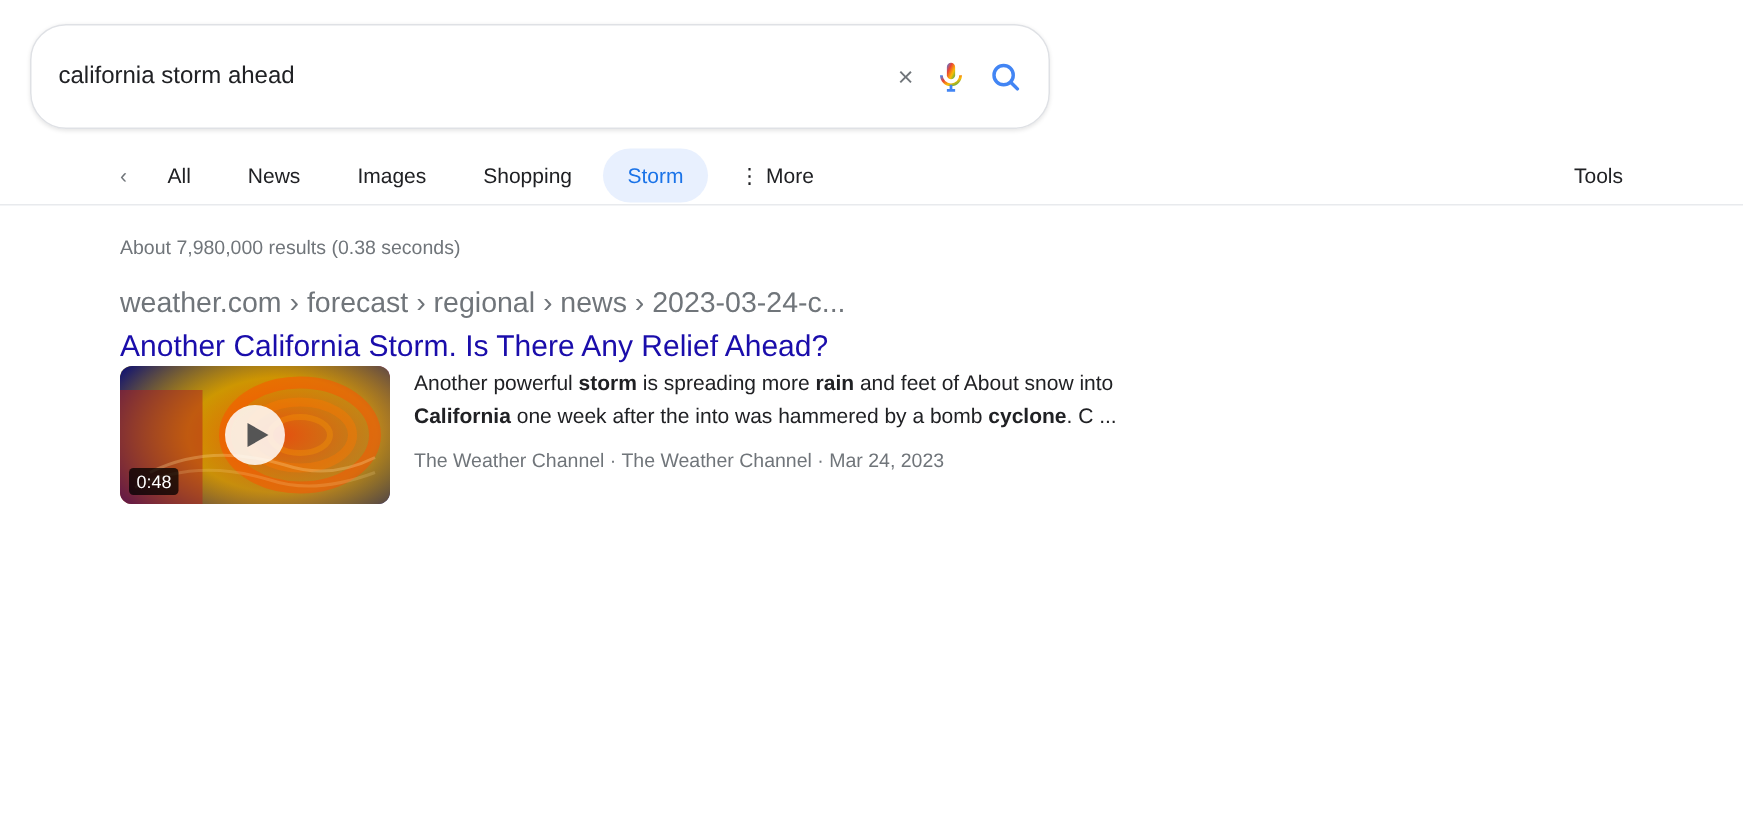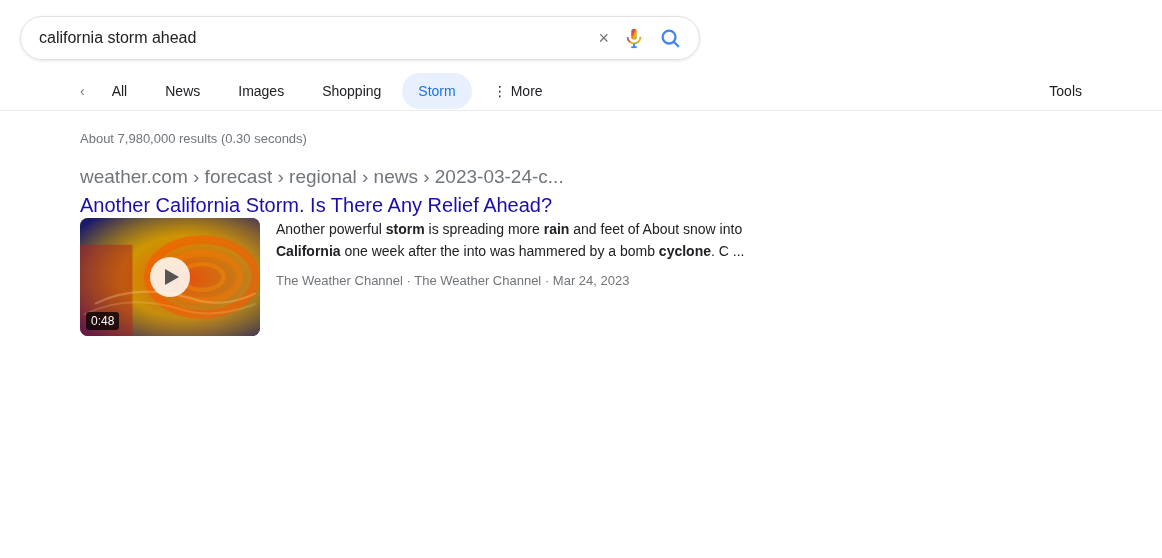--- a/index.html
+++ b/index.html
@@ -15,21 +15,21 @@
       padding: 16px 20px 12px 20px;
       display: flex;
       align-items: center;
       gap: 10px;
     }
     .search-box {
       display: flex;
       align-items: center;
       border: 1px solid #dfe1e5;
       border-radius: 24px;
-      padding: 10px 18px;
+      padding: 23px 18px;
       flex: 1;
       max-width: 680px;
       box-shadow: 0 1px 3px rgba(0,0,0,0.1);
     }
     .search-input-text {
       flex: 1;
       font-size: 16px;
       color: #202124;
     }
     .search-icons {
@@ -116,21 +116,21 @@
       color: #1a0dab;
       cursor: pointer;
       line-height: 1.3;
     }
     .result-body {
       display: flex;
       gap: 16px;
     }
     .result-thumbnail {
       width: 180px;
-      height: 118px;
+      height: 92px;
       background: linear-gradient(135deg, #c8a600 0%, #e8620a 40%, #8b1a8b 80%, #1a1a6b 100%);
       border-radius: 8px;
       position: relative;
       flex-shrink: 0;
       overflow: hidden;
     }
     .thumbnail-overlay {
       position: absolute;
       bottom: 6px;
       left: 6px;
@@ -220,21 +220,21 @@
   <div class="tab-item">Shopping</div>
   <div class="tab-item active">Storm</div>
   <div class="tab-item tab-more">
     <span>⋮</span>
     <span>More</span>
   </div>
   <div class="tab-tools">Tools</div>
 </div>
 
 <div class="results-area">
-  <div class="results-count">About 7,980,000 results (0.30 seconds)</div>
+  <div class="results-count">About 7,980,000 results (0.38 seconds)</div>
 
   <div class="result-item">
     <div class="result-breadcrumb">
       <span>weather.com › forecast › regional › news › 2023-03-24-c...</span>
     </div>
     <div class="result-title">Another California Storm. Is There Any Relief Ahead?</div>
     <div class="result-body">
 
       <div class="result-thumbnail">
 

